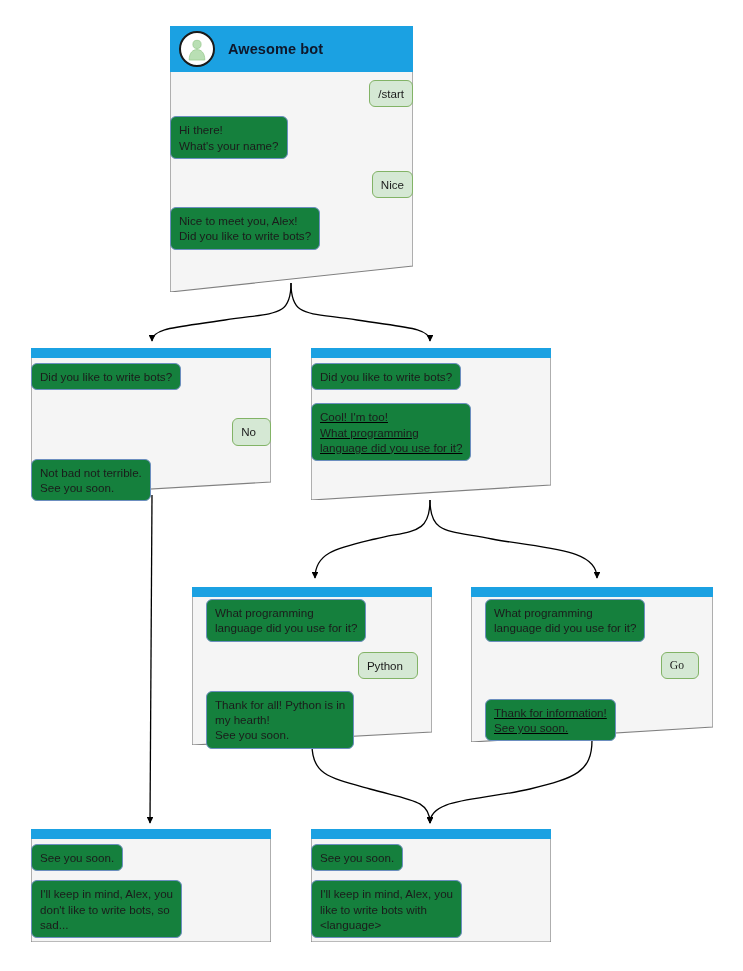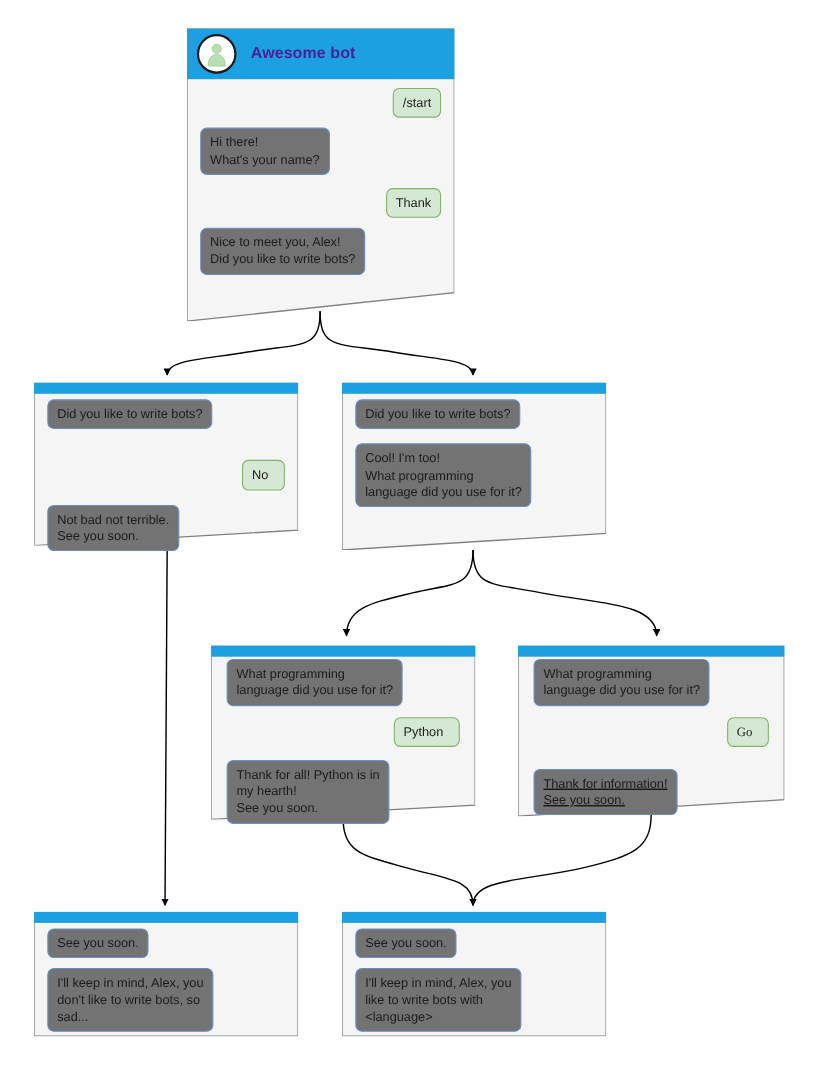--- a/index.html
+++ b/index.html
@@ -62,51 +62,51 @@
     background: #ffffff;
     border: 2.4px solid #1a1a1a;
     box-sizing: border-box;
     display: flex;
     align-items: center;
     justify-content: center;
     flex: 0 0 auto;
   }
   .avatar svg { display: block; }
   .bot-title {
-    color: #4c1d95;
+    color: #0f172a;
     font-size: 14.5px;
     font-weight: bold;
     margin-left: 13px;
     letter-spacing: 0.1px;
   }
   .msgs {
     position: absolute;
     left: 0;
     width: 100%;
     box-sizing: border-box;
-    padding: 0 12px;
+    padding: 0 0;
   }
   .row {
     display: flex;
     margin-bottom: 9px;
   }
   .row.bot { justify-content: flex-start; }
   .row.user { justify-content: flex-end; }
   .bubble {
     font-size: 11.6px;
     line-height: 15.3px;
     color: #1b1b1b;
     border-radius: 6px;
     padding: 5px 8px 5px 8px;
     box-sizing: border-box;
     white-space: pre-line;
     max-width: 205px;
   }
   .bubble.bot {
-    background: #737373;
+    background: #15803d;
     border: 1px solid #6c8ebf;
   }
   .bubble.user {
     background: #d5e8d4;
     border: 1px solid #82b366;
     min-width: 36px;
     text-align: left;
   }
   .user-pad { padding-right: 14px; }
 </style>
@@ -151,21 +151,21 @@
     </div>
     <div class="msgs" style="top:54px;">
       <div class="row user">
         <div class="bubble user">/start</div>
       </div>
       <div class="row bot">
         <div class="bubble bot">Hi there!
 What's your name?</div>
       </div>
       <div class="row user" style="margin-top:12px;">
-        <div class="bubble user">Thank</div>
+        <div class="bubble user">Nice</div>
       </div>
       <div class="row bot" style="">
         <div class="bubble bot">Nice to meet you, Alex!
 Did you like to write bots?</div>
       </div>
     </div>
   </div>
 </div>
 
 <div class="node child" style="left:31px; top:348px; width:240px; height:148px;">
@@ -192,21 +192,21 @@
 <div class="node child" style="left:311px; top:348px; width:240px; height:152px;">
   <svg class="node-shape" viewBox="0 0 240 152" preserveAspectRatio="none">
     <path d="M 0,0 L 240,0 L 240,137 L 0,152 Z" fill="#f5f5f5" stroke="#808080" stroke-width="1.2"></path>
   </svg>
   <div class="node-inner">
     <div class="node-header"></div>
     <div class="msgs" style="top:15px;">
       <div class="row bot">
         <div class="bubble bot">Did you like to write bots?</div>
       </div>
-      <div class="row bot" style="margin-top:13px;">
+      <div class="row bot" style="margin-top:13px;text-decoration:underline;">
         <div class="bubble bot">Cool! I'm too!
 What programming
 language did you use for it?</div>
       </div>
     </div>
   </div>
 </div>
 
 <div class="node child" style="left:192px; top:587px; width:240px; height:158px;">
   <svg class="node-shape" viewBox="0 0 240 158" preserveAspectRatio="none">

